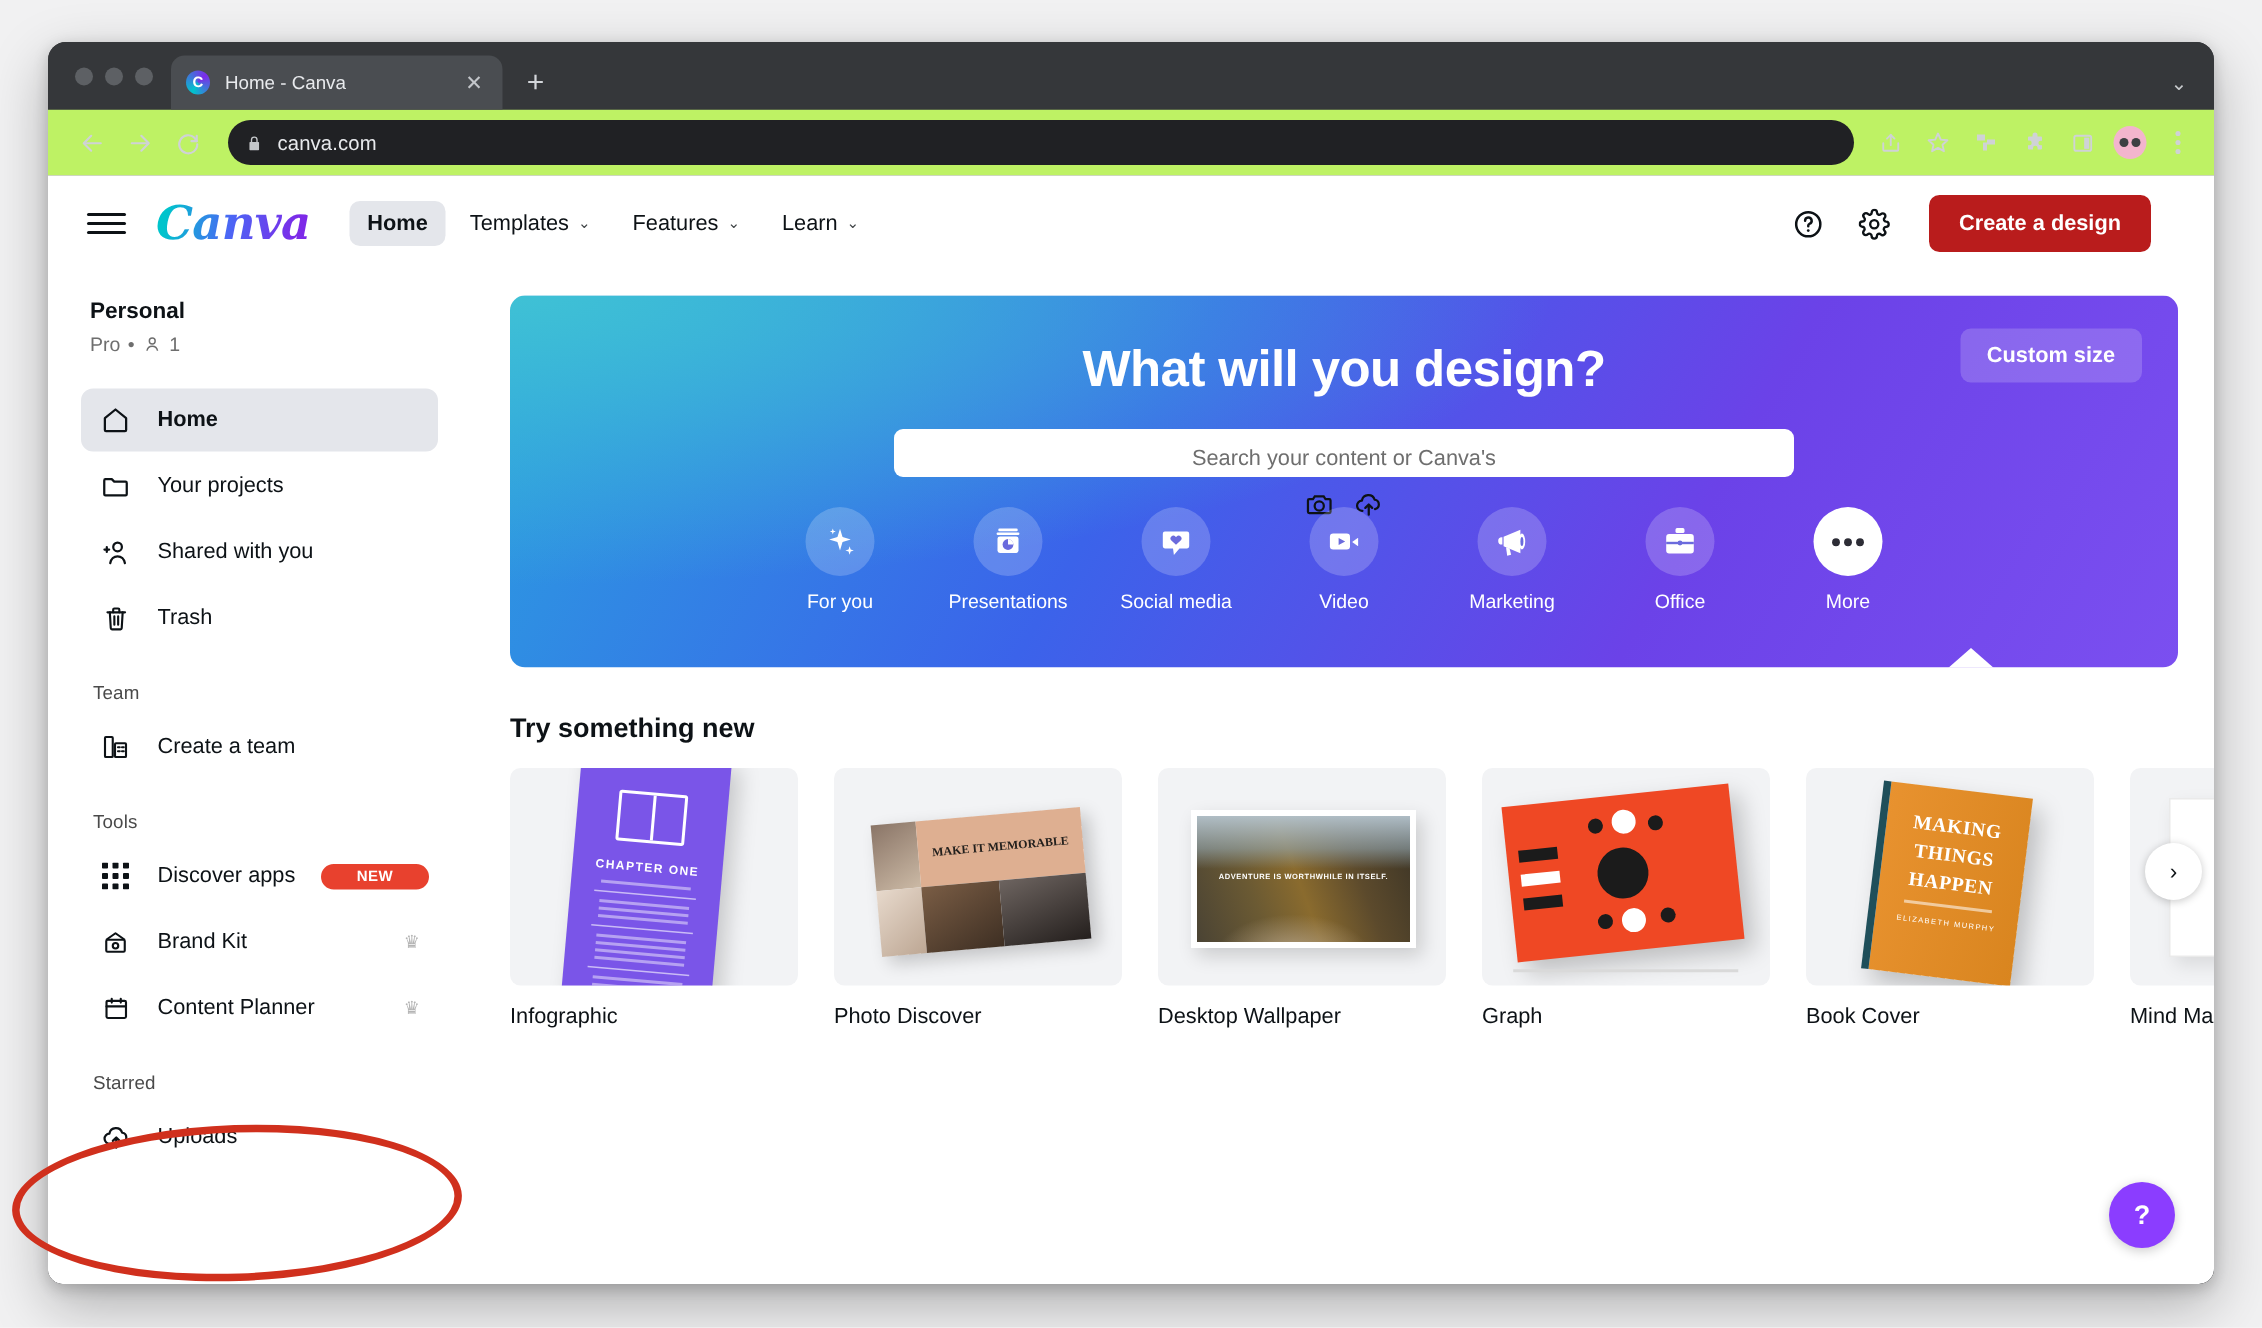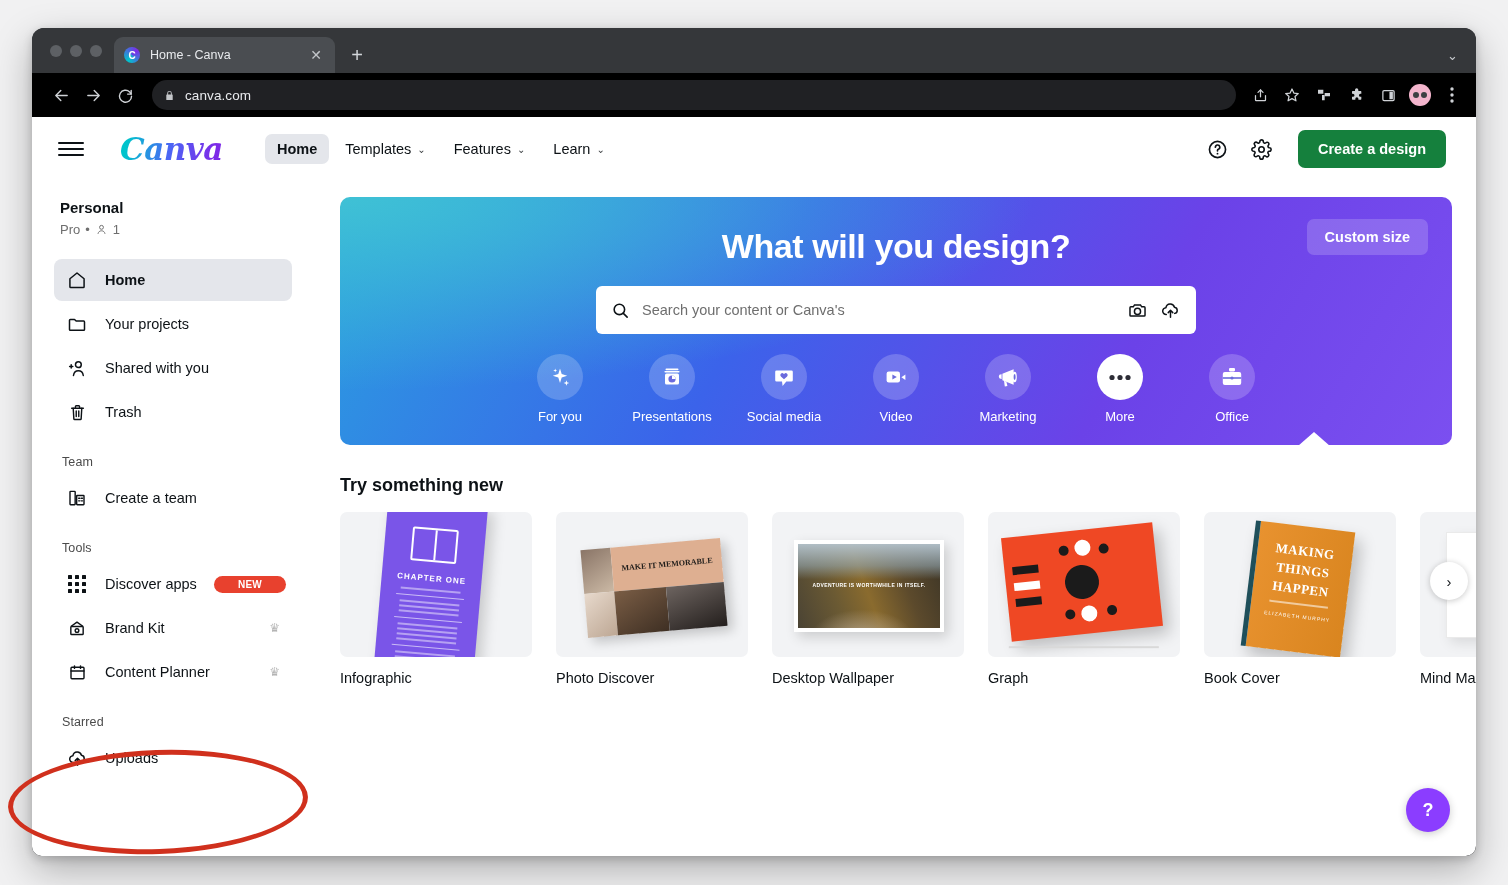--- a/index.html
+++ b/index.html
@@ -54,21 +54,21 @@
     width: 28px; height: 28px; margin: 0 0 4px 8px; color: #d3d6da;
     display: flex; align-items: center; justify-content: center; font-size: 20px; font-weight: 300;
   }
   .tabstrip-caret {
     position: absolute; right: 18px; bottom: 10px;
     color: #c7cacd; font-size: 13px;
   }
 
   
   .omnibar {
-    height: 44px; background: #000000;
+    height: 44px; background: #bef264;
     display: flex; align-items: center; gap: 2px; padding: 0 10px 0 14px;
   }
   .navbtn {
     width: 30px; height: 30px; flex: none; color: #cfd2d6;
     display: flex; align-items: center; justify-content: center;
   }
   .urlbox {
     flex: 1; height: 30px; margin-left: 10px; margin-right: 8px;
     background: #202124; border-radius: 16px;
     display: flex; align-items: center; padding: 0 12px; gap: 10px;
@@ -90,42 +90,42 @@
   
   .page {
     position: absolute; left: 0; top: 89px;
     width: 1444px; height: 739px; background: #fff;
     border-radius: 0 0 10px 10px; overflow: hidden;
   }
 
   
   .cv-header {
     height: 64px; display: flex; align-items: center;
-    padding: 0 30px 0 26px; gap: 16px; background: #fff;
+    padding: 0 42px 0 26px; gap: 0; background: #fff;
   }
   .hamburger { width: 26px; height: 26px; display: flex; flex-direction: column; justify-content: center; gap: 4px; }
   .hamburger i { display: block; height: 2px; background: #0d1216; border-radius: 2px; }
   .canva-logo {
     margin-left: 20px; font-family: "DejaVu Serif", serif; font-style: italic;
     font-size: 31px; font-weight: 700; letter-spacing: -.5px;
     background: linear-gradient(100deg, #00c4cc 8%, #4b66f5 48%, #7d2ae8 90%);
     -webkit-background-clip: text; background-clip: text; color: transparent;
   }
   .nav { display: flex; align-items: center; gap: 4px; margin-left: 26px; }
   .nav-item {
     display: flex; align-items: center; gap: 6px;
     padding: 7px 12px; border-radius: 7px;
     font-size: 14.5px; color: #0d1216;
   }
   .nav-item.active { background: #e4e6eb; font-weight: 700; }
   .caret-sm { font-size: 10px; color: #3c4043; }
   .hdr-right { margin-left: auto; display: flex; align-items: center; gap: 18px; }
   .icon-btn { width: 26px; height: 26px; display: flex; align-items: center; justify-content: center; }
   .create-btn {
-    background: #15803d; color: #fff; border: none;
+    background: #b91c1c; color: #fff; border: none;
     font-family: inherit; font-size: 14.5px; font-weight: 700;
     padding: 11px 20px; border-radius: 7px; margin-left: 6px;
   }
 
   
   .cv-body { display: flex; height: 675px; }
 
   
   .sidebar {
     width: 282px; flex: none; padding: 8px 22px 0 22px;
@@ -168,23 +168,23 @@
     position: absolute; right: 24px; top: 22px;
     background: rgba(255,255,255,.18); color: #fff;
     border: none; font-family: inherit; font-size: 14.5px; font-weight: 700;
     padding: 10px 18px; border-radius: 7px;
   }
   .banner-title {
     text-align: center; color: #fff; font-size: 34px; font-weight: 700;
     letter-spacing: -.4px; padding-top: 30px;
   }
   .searchbar {
-    width: 600px; height: 48px; margin: 20px auto 0;
+    width: 600px; height: 32px; margin: 20px auto 0;
     background: #fff; border-radius: 6px;
-    display: flex; align-items: center; padding: 0 15px; gap: 12px;
+    display: flex; align-items: center; padding: 0 15px; gap: 12px; flex-direction: column;
   }
   .search-ph { flex: 1; font-size: 14.5px; color: #6e6e6e; }
   .search-tools { display: flex; align-items: center; gap: 12px; }
 
   .cats { display: flex; justify-content: center; gap: 0; margin-top: 20px; }
   .cat { width: 112px; display: flex; flex-direction: column; align-items: center; gap: 9px; }
   .cat-circle {
     width: 46px; height: 46px; border-radius: 50%;
     background: rgba(255,255,255,.2);
     display: flex; align-items: center; justify-content: center;
@@ -637,39 +637,39 @@
                       <path d="M17.6 4.2v15.6L6.4 15.2V8.8z"></path>
                       <path d="M5.6 9.2h-.4a2.4 2.4 0 0 0 0 4.8h.4z"></path>
                       <ellipse cx="18.6" cy="12" rx="2.2" ry="5.3"></ellipse>
                       <ellipse cx="18.6" cy="12" rx="1" ry="3" fill="#6b6bdd"></ellipse>
                       <path d="M8 15.8l2.4.9 1 4.2-2.6.6z"></path>
                     </svg>
                 </span>
                 <span class="cat-label">Marketing</span>
               </div>
               <div class="cat">
-                <span class="cat-circle solid">
-                  <svg width="24" height="7" viewBox="0 0 24 7" fill="#2d2d36">
-                      <circle cx="4" cy="3.5" r="2.6"></circle>
-                      <circle cx="12" cy="3.5" r="2.6"></circle>
-                      <circle cx="20" cy="3.5" r="2.6"></circle>
-                    </svg>
-                </span>
-                <span class="cat-label">More</span>
-              </div>
-              <div class="cat">
                 <span class="cat-circle">
                   <svg width="24" height="24" viewBox="0 0 24 24" fill="#fff">
                       <rect x="9" y="3" width="6" height="3.4" rx="1.1"></rect>
                       <rect x="2.8" y="7" width="18.4" height="13" rx="2"></rect>
                       <rect x="10.4" y="11.4" width="3.2" height="3.2" rx="1.6" fill="#6b6bdd"></rect>
                       <rect x="2.8" y="12.2" width="18.4" height="1.6" fill="#6b6bdd"></rect>
                     </svg>
                 </span>
                 <span class="cat-label">Office</span>
+              </div>
+              <div class="cat">
+                <span class="cat-circle solid">
+                  <svg width="24" height="7" viewBox="0 0 24 7" fill="#2d2d36">
+                      <circle cx="4" cy="3.5" r="2.6"></circle>
+                      <circle cx="12" cy="3.5" r="2.6"></circle>
+                      <circle cx="20" cy="3.5" r="2.6"></circle>
+                    </svg>
+                </span>
+                <span class="cat-label">More</span>
               </div>
             </div>
             <div class="notch"></div>
           </div>
 
           <div class="section-title">Try something new</div>
 
           <div class="cards">
 
             <div class="card">

